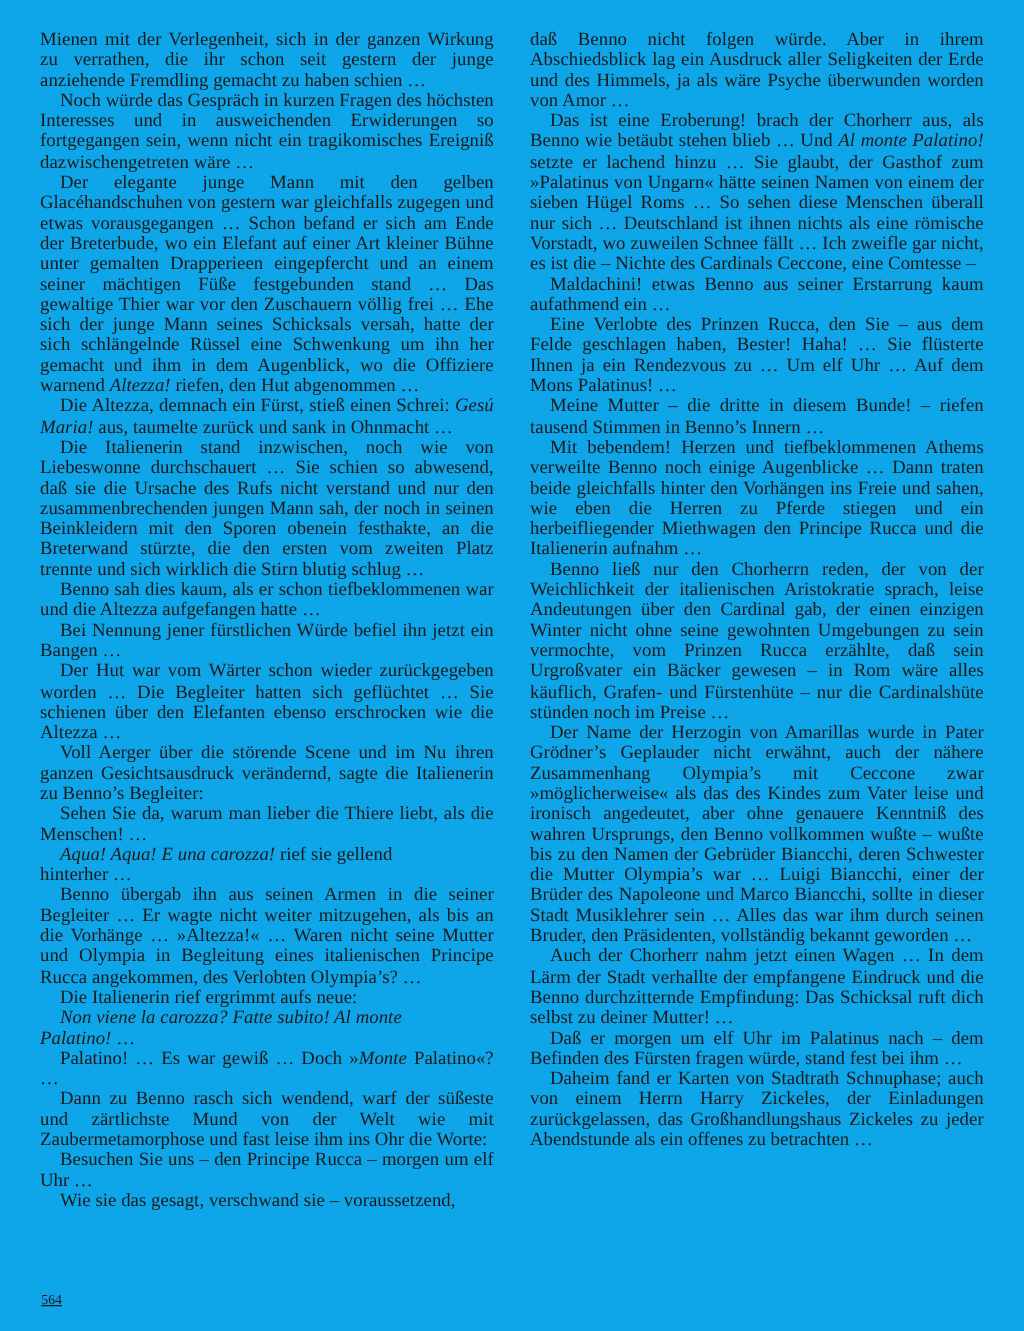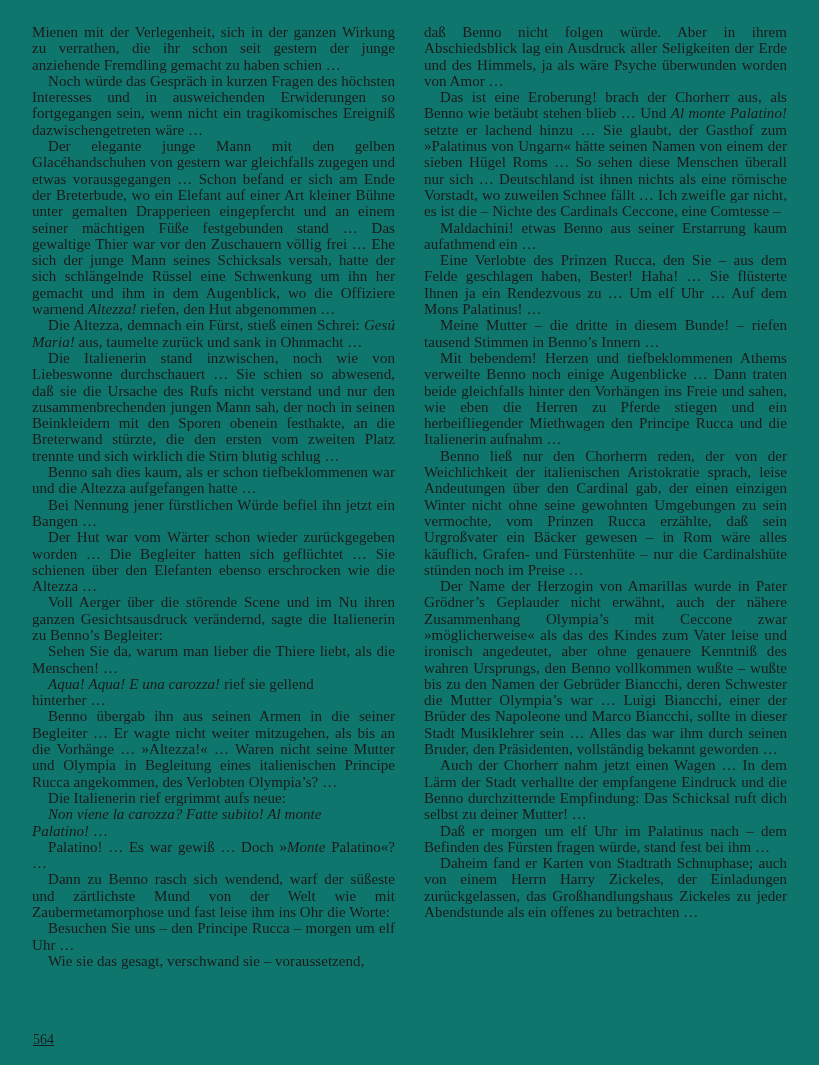--- a/index.html
+++ b/index.html
@@ -4,21 +4,21 @@
 <style>
   html, body { margin: 0; padding: 0; }
   body {
     width: 819px; height: 1065px;
     background: #ffffff;
     overflow: hidden;
   }
   .page {
     position: relative;
     width: 819px; height: 1065px;
-    background: #0f766e;
+    background: #0ea5e9;
     color: #1a1a1a;
     font-family: "Liberation Serif", "DejaVu Serif", serif;
     box-sizing: border-box;
   }
   .columns {
     display: flex;
     gap: 29px;
     padding: 24px 32px 0 32px;
   }
   .column {
@@ -27,21 +27,21 @@
     line-height: 16.3px;
     text-align: justify;
     letter-spacing: 0.05px;
   }
   .para { margin: 0; }
   .para.indent { text-indent: 16px; }
   .page-number {
     position: absolute;
     left: 33px;
     top: 1033px;
-    font-size: 14px;
+    font-size: 11px;
     line-height: 14px;
     color: #1a1a1a;
     text-decoration: underline;
   }
   i { font-style: italic; }
 </style>
 </head>
 <body>
 
 <div class="page">

